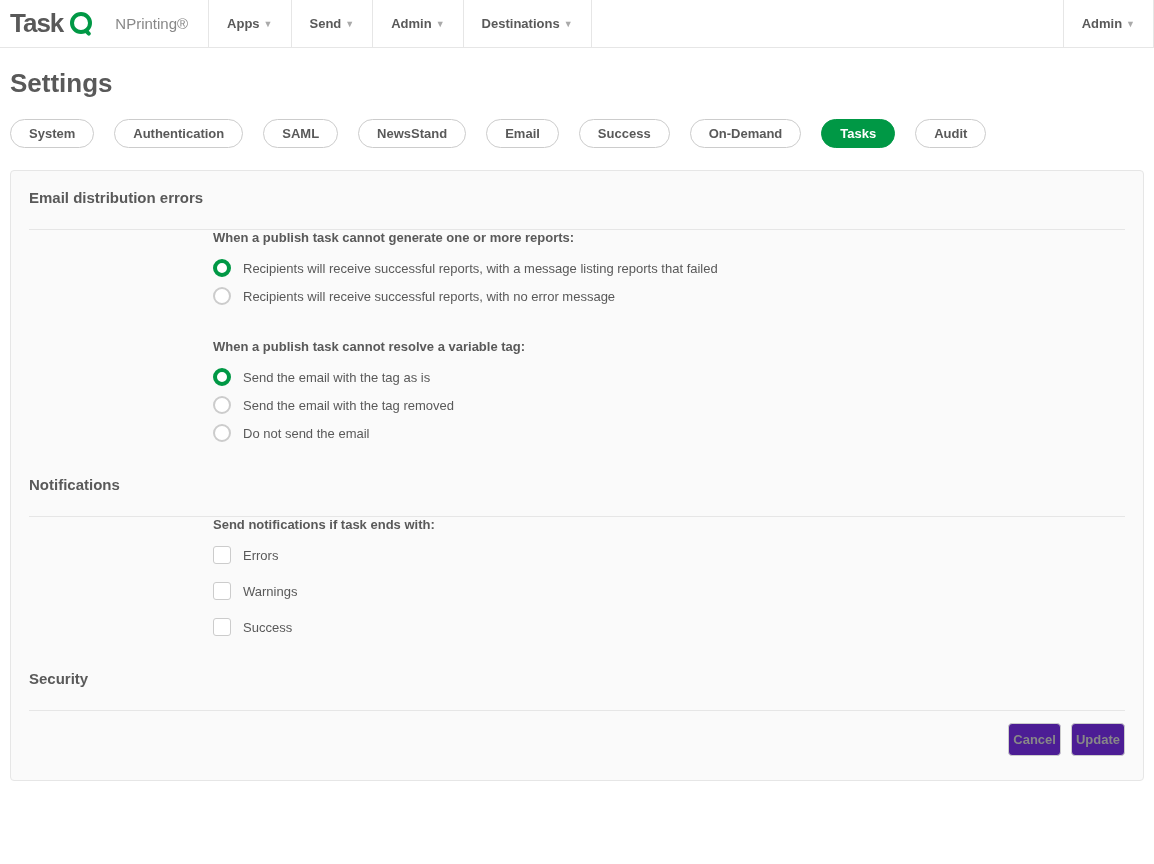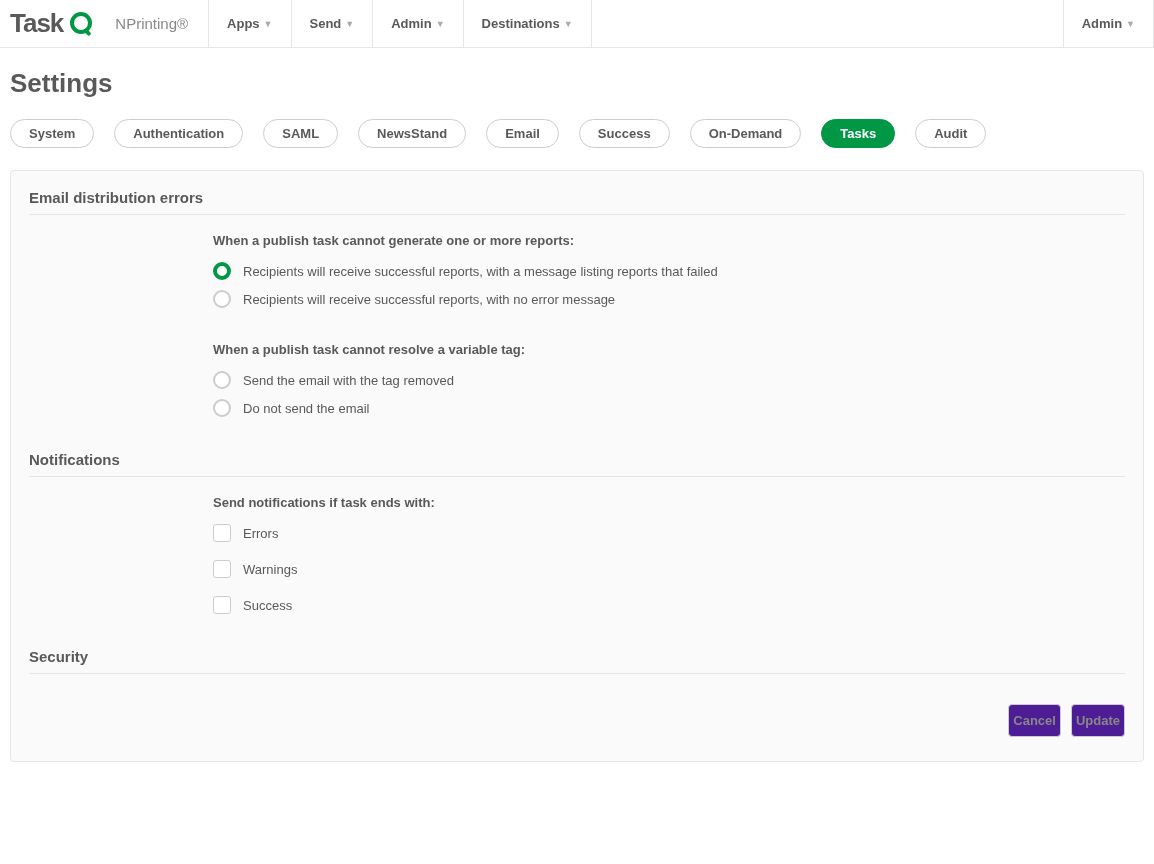--- a/index.html
+++ b/index.html
@@ -14,21 +14,21 @@
 .nav-item:last-child { border-right: 1px solid #e6e6e6; }
 .nav-spacer { flex: 1; }
 .nav-right { display: flex; height: 100%; }
 .caret { font-size: 9px; color: #aaa; }
 .page { padding: 20px 10px 10px 10px; }
 .page-title { font-size: 26px; font-weight: 700; color: #595959; margin-bottom: 20px; }
 .pill-tabs { display: flex; gap: 20px; margin-bottom: 22px; flex-wrap: wrap; }
 .pill { border: 1px solid #ccc; background: #fff; color: #595959; border-radius: 16px; padding: 6px 18px; font-size: 13px; font-weight: 700; cursor: pointer; }
 .pill.active { background: #009845; color: #fff; border-color: #009845; }
 .panel { border: 1px solid #e6e6e6; background: #fafafa; border-radius: 4px; padding: 18px 18px 24px 18px; }
-.section-header { font-size: 15px; font-weight: 700; color: #595959; padding-bottom: 8px; border-bottom: 1px solid #e6e6e6; margin-bottom: 18px; }
+.section-header { font-size: 15px; font-weight: 700; color: #595959; padding-bottom: 23px; border-bottom: 1px solid #e6e6e6; }
 .form-area { padding-left: 184px; margin-bottom: 34px; }
 .field-label { font-size: 13px; font-weight: 700; color: #595959; margin-bottom: 14px; }
 .radio-row, .check-row { display: flex; align-items: center; gap: 12px; margin-bottom: 10px; font-size: 13px; color: #595959; }
 .radio { width: 18px; height: 18px; border: 2px solid #ccc; border-radius: 50%; background: #fff; position: relative; flex-shrink: 0; cursor: pointer; }
 .radio.checked { border-color: #009845; border-width: 4px; }
 .radio.checked::after { content: ""; position: absolute; inset: 2px; border-radius: 50%; background: #fff; }
 .checkbox { width: 18px; height: 18px; border: 1px solid #ccc; border-radius: 3px; background: #fff; flex-shrink: 0; cursor: pointer; position: relative; }
 .checkbox.checked { background: #009845; border-color: #009845; }
 .checkbox.checked::after { content: ""; position: absolute; left: 5px; top: 1px; width: 5px; height: 10px; border: solid #fff; border-width: 0 2px 2px 0; transform: rotate(45deg); }
 .check-row { margin-bottom: 18px; }
@@ -101,20 +101,24 @@
         <div class="radio checked"></div>
         <span>Recipients will receive successful reports, with a message listing reports that failed</span>
       </div>
       <div class="radio-row">
         <div class="radio"></div>
         <span>Recipients will receive successful reports, with no error message</span>
       </div>
       <div style="height:24px"></div>
       <div class="field-label">When a publish task cannot resolve a variable tag:</div>
       <div class="radio-row">
+        <div class="radio checked"></div>
+        <span>Send the email with the tag as is</span>
+      </div>
+      <div class="radio-row">
         <div class="radio"></div>
         <span>Send the email with the tag removed</span>
       </div>
       <div class="radio-row">
         <div class="radio"></div>
         <span>Do not send the email</span>
       </div>
     </div>
 
     <div class="section-header">Notifications</div>

